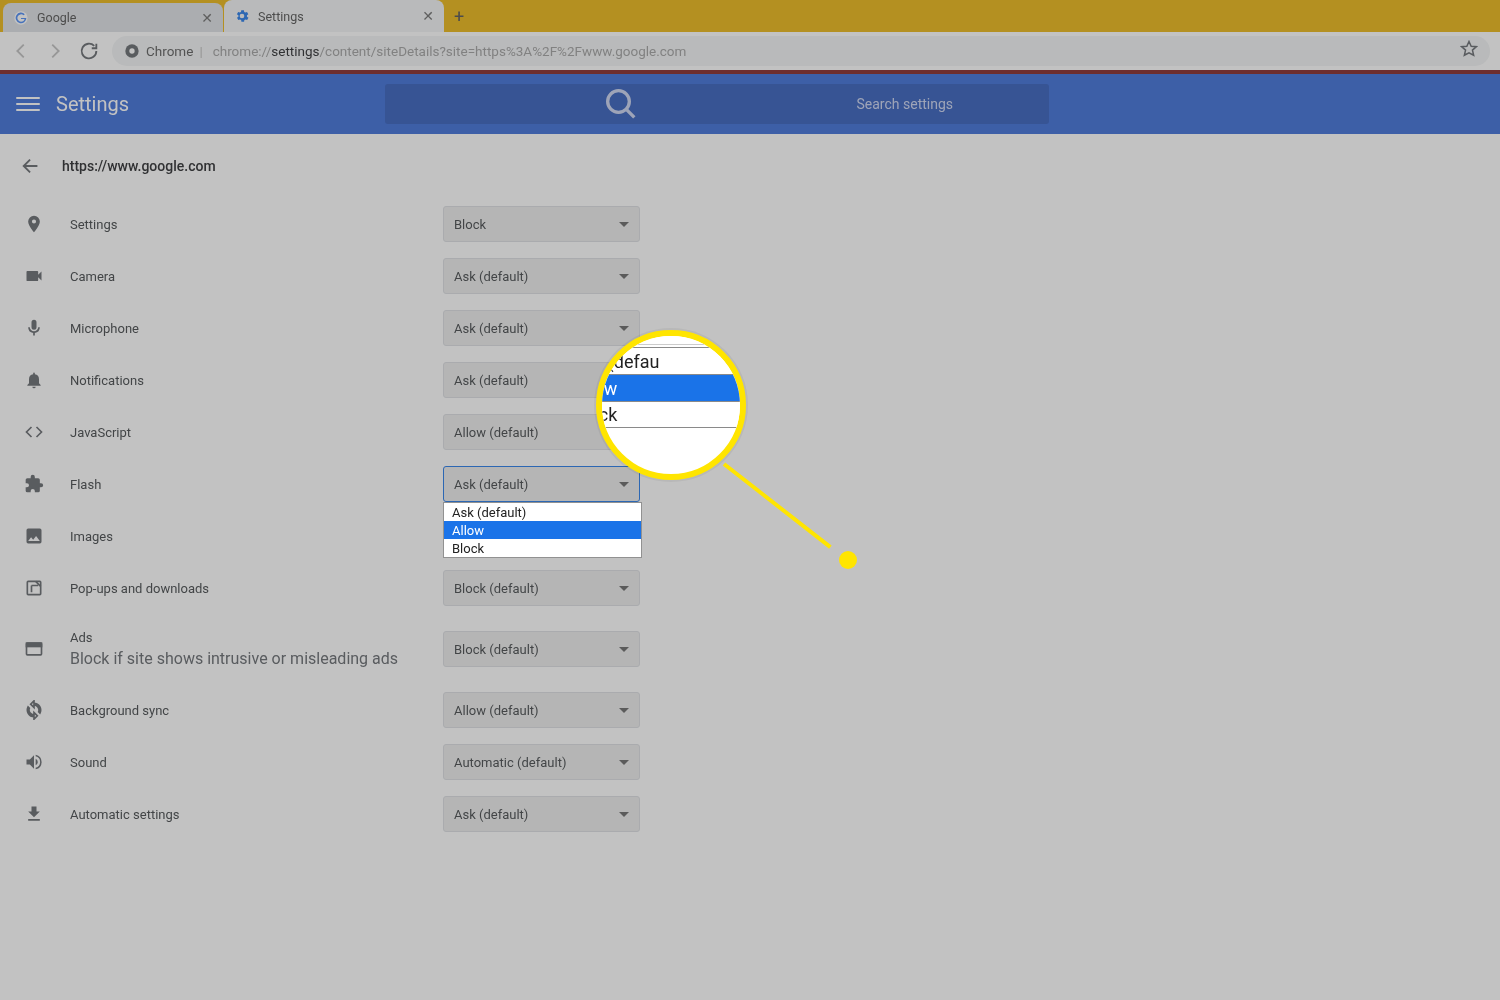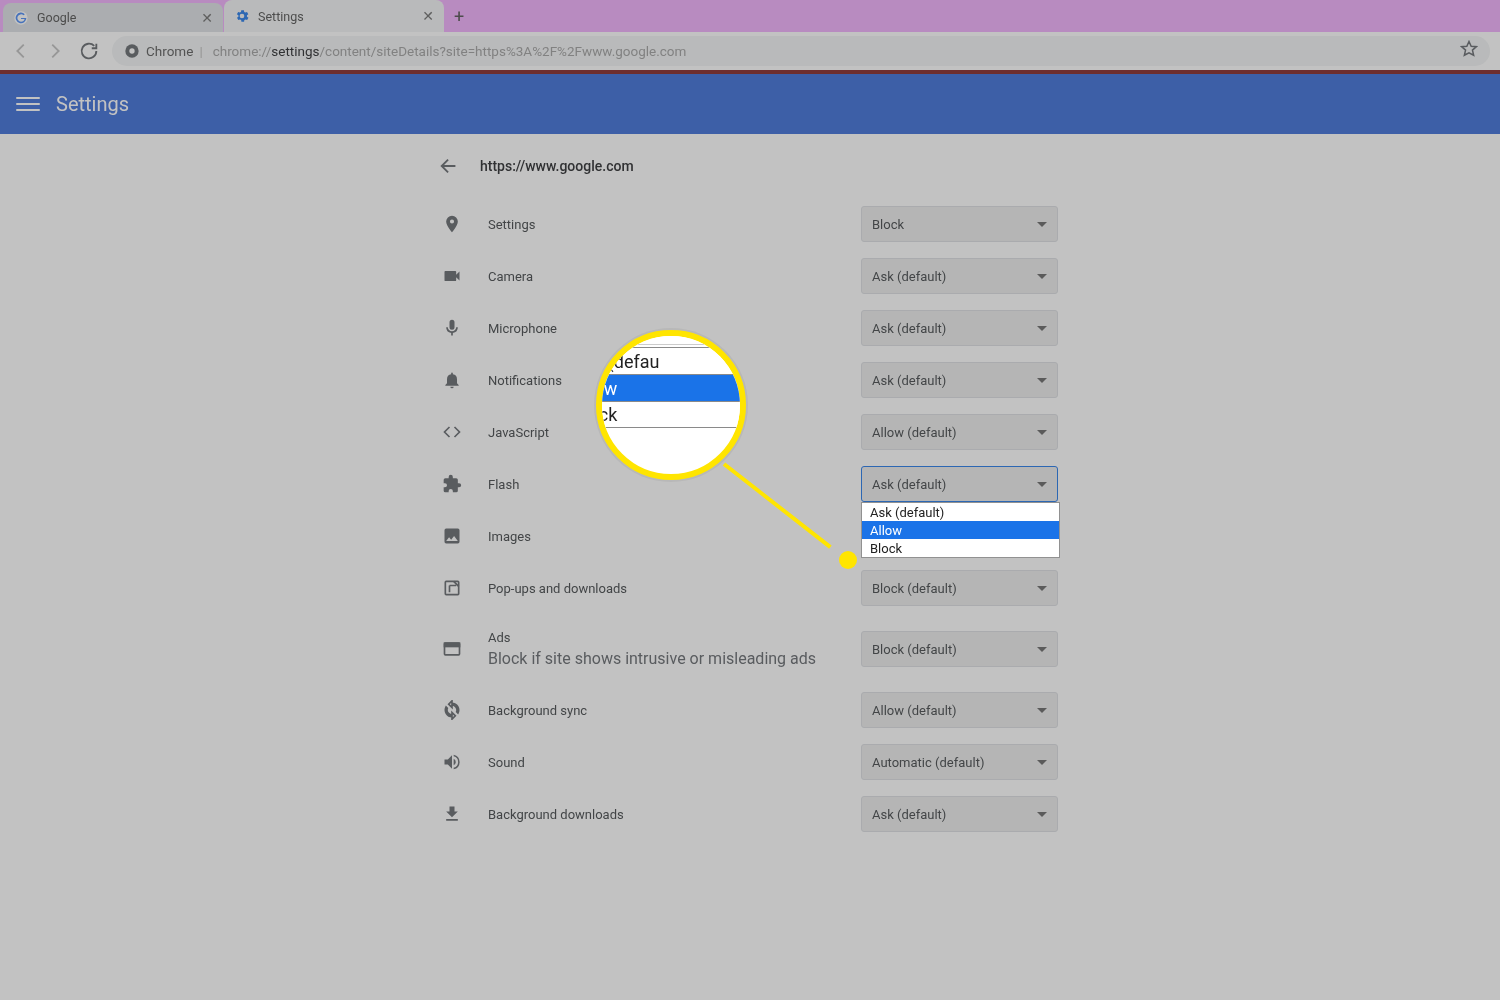--- a/index.html
+++ b/index.html
@@ -1,20 +1,20 @@
 <!DOCTYPE html>
 <html><head>
 <meta charset="utf-8">
 <style>
 *{margin:0;padding:0;box-sizing:border-box;font-family:Roboto,Arial,sans-serif;-webkit-font-smoothing:antialiased}
 body{background:#bfbfbf;width:1500px;height:1000px;overflow:hidden;position:relative}
 .dim{position:absolute;inset:0;background:rgba(80,80,80,0.35);pointer-events:none;z-index:100}
 
 
-.tabstrip{height:32px;background:#f0abfc;display:flex;align-items:stretch;padding-left:2px}
+.tabstrip{height:32px;background:#eab308;display:flex;align-items:stretch;padding-left:2px}
 .tab{display:flex;align-items:center;gap:8px;padding:0 10px;min-width:220px;position:relative;font-size:12.5px;color:#4b4b4b;border-top-left-radius:8px;border-top-right-radius:8px}
 .tab.inactive{background:#dcdfe3;margin:3px 1px 0}
 .tab.active{background:#f1f3f4;margin-top:0}
 .tab .favicon{width:16px;height:16px;display:inline-flex;align-items:center;justify-content:center}
 .tab .close{margin-left:auto;color:#666;font-size:14px;cursor:pointer}
 .newtab{width:30px;display:flex;align-items:center;justify-content:center;color:#4b4b4b;font-size:18px;cursor:pointer}
 
 
 .toolbar{height:42px;background:#fff;display:flex;align-items:center;gap:12px;padding:0 10px;border-bottom:4px solid #7f1d1d}
 .navbtn{width:22px;height:22px;display:flex;align-items:center;justify-content:center;color:#9e9e9e;cursor:pointer}
@@ -29,21 +29,21 @@
 
 .bluebar{height:60px;background:#3367d6;display:flex;align-items:center;color:#fff;padding:0 16px}
 .hamburger{width:24px;height:24px;margin-right:16px;cursor:pointer;display:flex;flex-direction:column;justify-content:center;gap:4px}
 .hamburger span{height:2px;background:#fff;border-radius:1px}
 .bluebar h1{font-size:20px;font-weight:400}
 .searchwrap{margin-left:auto;margin-right:auto;width:664px;height:40px;background:#2a56b8;border-radius:3px;display:flex;align-items:center;padding:0 14px;gap:14px}
 .searchwrap input{flex:1;border:0;background:transparent;color:#e8eaed;font-size:14px;outline:none}
 .searchwrap input::placeholder{color:#c8d2f0}
 
 
-.page{display:flex;justify-content:center;background:#fff;height:calc(100% - 134px);overflow:hidden}
+.page{display:flex;justify-content:flex-start;background:#fff;height:calc(100% - 134px);overflow:hidden}
 .card{width:664px;background:#fff;padding-bottom:40px}
 .sitehdr{display:flex;align-items:center;height:64px;gap:20px;padding:0 20px}
 .backarrow{width:22px;height:22px;color:#5f6368;cursor:pointer}
 .sitehdr h2{font-size:14px;font-weight:500;color:#202124}
 
 .perm{display:flex;align-items:center;padding:0 24px;min-height:52px;gap:26px}
 .perm .ico{width:20px;color:#5f6368;display:flex;align-items:center;justify-content:center}
 .perm .lbls{flex:1}
 .perm .lbls .t{font-size:13px;color:#3c4043}
 .perm .lbls .s{font-size:16px;color:#5f6368;margin-top:4px}
@@ -127,20 +127,27 @@
   </div>
 </div>
 
 <div class="bluebar">
   <div class="hamburger">
       <span></span>
       <span></span>
       <span></span>
     </div>
   <h1>Settings</h1>
+  <div class="searchwrap">
+    <svg viewBox="0 0 24 24" width="20" height="20" fill="none" stroke="#c8d2f0" stroke-width="2">
+        <circle cx="10.5" cy="10.5" r="6.5"></circle>
+        <path d="M20 20l-4.5-4.5"></path>
+      </svg>
+    <input placeholder="Search settings" style="">
+  </div>
   <div style="width:180px"></div>
 </div>
 
 <div class="page">
   <div class="card">
     <div class="sitehdr">
       <div class="backarrow">
         <svg viewBox="0 0 24 24" fill="none" stroke="#5f6368" stroke-width="2">
             <path d="M19 12H5M11 5l-7 7 7 7"></path>
           </svg>
@@ -310,21 +317,21 @@
             <span class="tri"></span>
           </div>
         </div>
         <div class="perm">
           <div class="ico">
             <svg viewBox="0 0 24 24" fill="#5f6368">
               <path d="M19 9h-4V3H9v6H5l7 7zM5 18v2h14v-2z"></path>
             </svg>
           </div>
           <div class="lbls">
-            <div class="t">Background downloads</div>
+            <div class="t">Automatic settings</div>
           </div>
           <div class="sel">
             <span>Ask (default)</span>
             <span class="tri"></span>
           </div>
         </div>
       </div>
   </div>
 </div>
 

